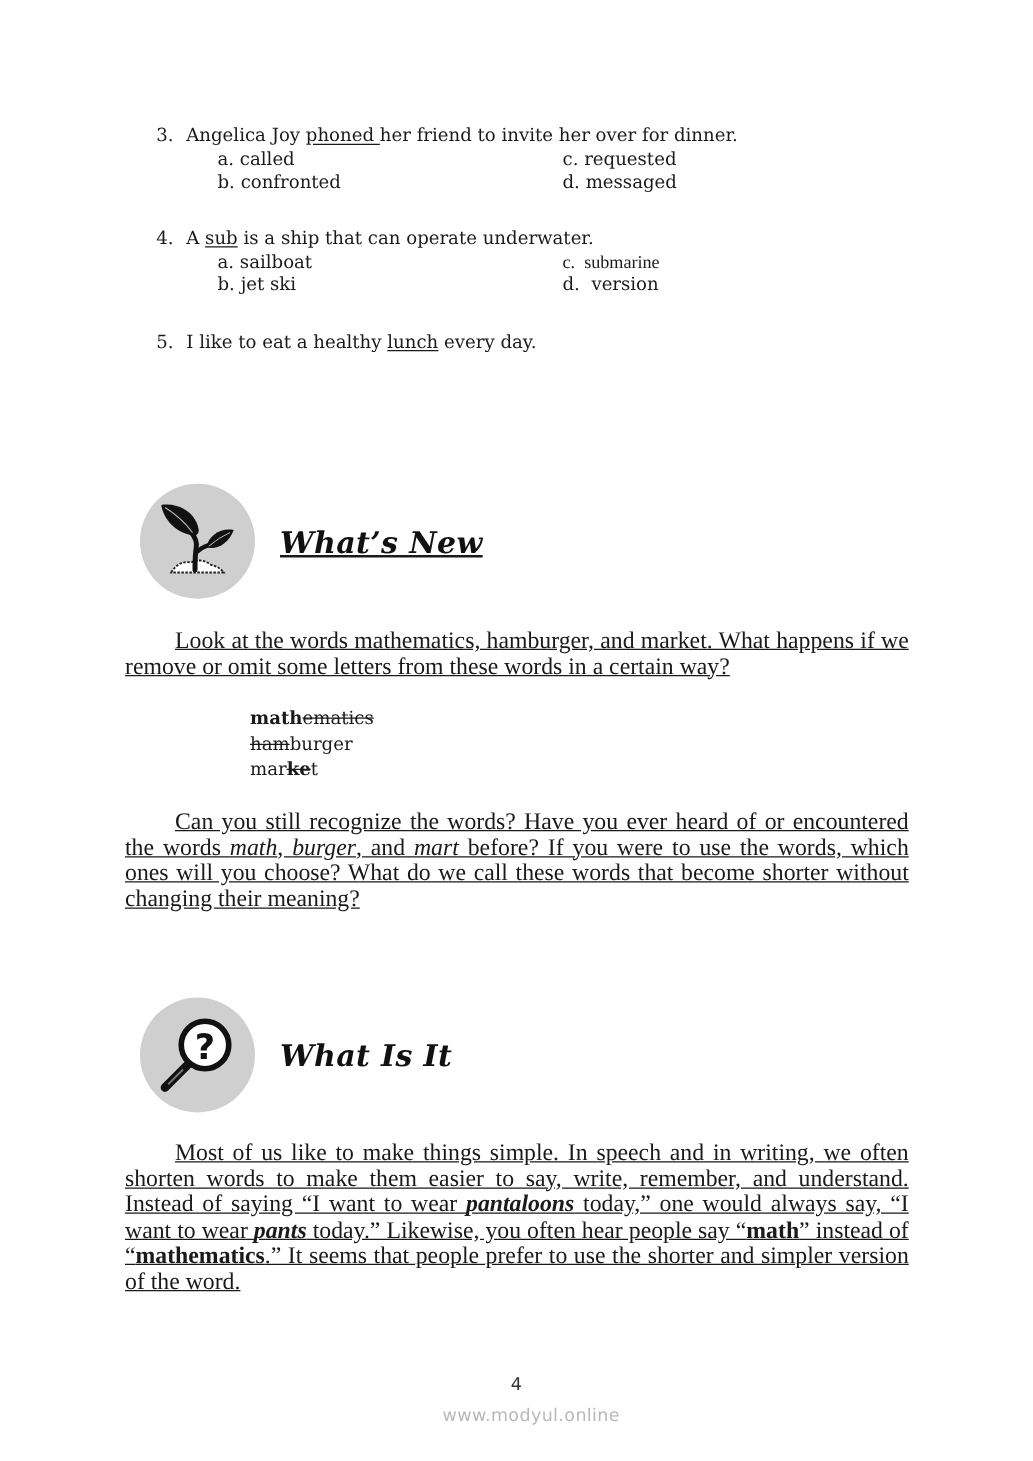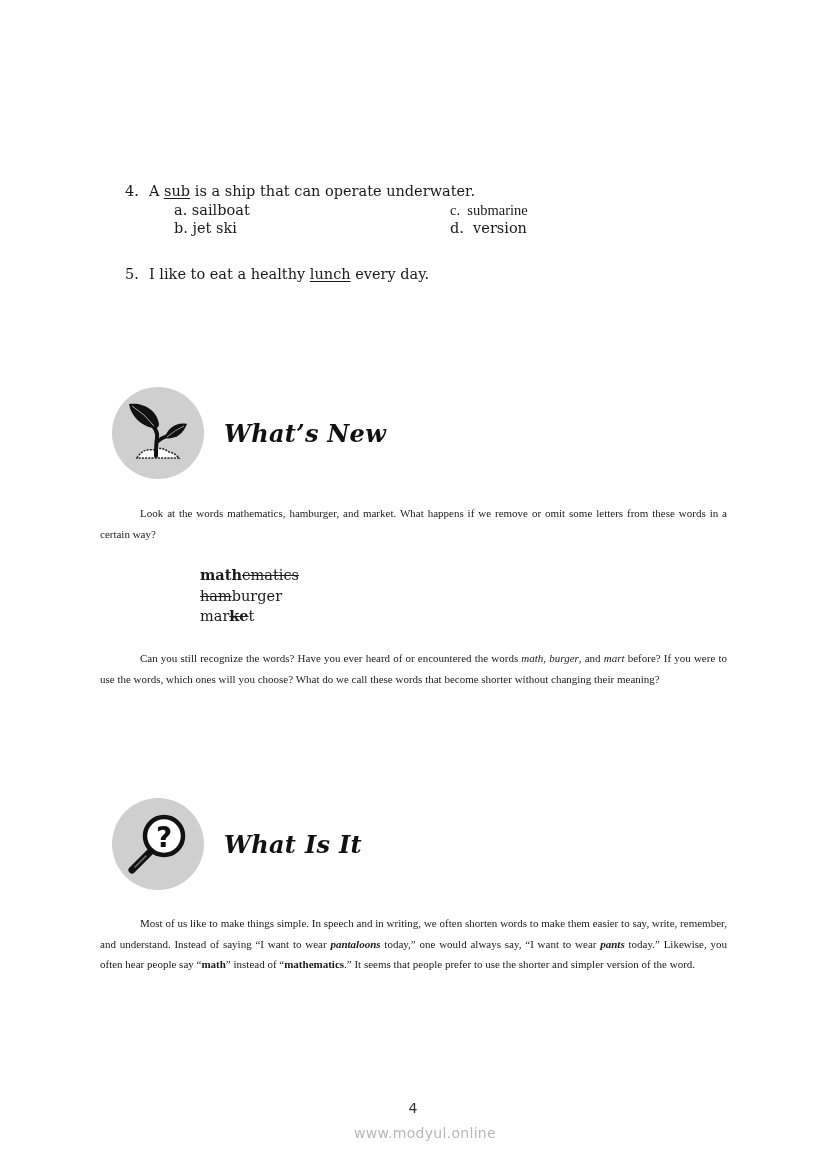--- a/index.html
+++ b/index.html
@@ -29,22 +29,22 @@
       display: flex; align-items: center; justify-content: center;
     }
     .sec .title {
       margin-left: 20px; font-size: 24px; font-weight: bold; font-style: italic;
       font-family: "DejaVu Serif", serif; letter-spacing: 0.3px; color: #111;
     }
 
     
     .para {
       position: absolute; left: 100px; width: 627px;
-      font-family: "Liberation Serif", serif; font-size: 11px; line-height: 20.6px;
-      text-align: justify; color: #1a1a1a;
+      font-family: "Liberation Serif", serif; font-size: 19px; line-height: 20.6px;
+      text-align: justify; color: #1a1a1a; text-decoration: underline;
     }
     .para .indent { display: inline-block; width: 40px; }
     .para i { font-style: italic; }
     .para b { font-weight: bold; }
     .para .bi { font-weight: bold; font-style: italic; }
 
     .words {
       position: absolute; left: 200px; top: 565px;
       font-family: "DejaVu Serif", serif; font-size: 14.5px; line-height: 20.5px;
     }
@@ -59,40 +59,51 @@
     .watermark {
       position: absolute; top: 1125px; left: 0; width: 826px; text-align: center;
       font-family: "DejaVu Sans", sans-serif; font-size: 14px; color: #b8b8b8; letter-spacing: 0.3px; margin-left: 12px;
     }
   </style>
 </head>
 <body>
 
 <div class="page">
 
+  <div class="q" style="top:100px;">
+    <div class="stem">
+      <span class="num">3.</span><span>Angelica Joy </span><u>phoned </u><span>her friend to invite her over for dinner.</span>
+    </div>
+    <div class="opts">
+      <span class="opt a">a. called</span>
+      <span class="opt b">b. confronted</span>
+      <span class="opt c">c. requested</span>
+      <span class="opt d">d. messaged</span>
+    </div>
+  </div>
 
   <div class="q" style="top:182px;">
     <div class="stem">
       <span class="num">4.</span><span>A </span><u>sub</u><span> is a ship that can operate underwater.</span>
     </div>
     <div class="opts">
       <span class="opt a">a. sailboat</span>
       <span class="opt b">b. jet ski</span>
       <span class="opt c" style="white-space:pre;font-family:Liberation Serif, serif;">c.  submarine</span>
       <span class="opt d" style="white-space:pre;">d.  version</span>
     </div>
   </div>
 
   <div class="q" style="top:265px;">
     <div class="stem">
       <span class="num">5.</span><span>I like to eat a healthy </span><u>lunch</u><span> every day.</span>
     </div>
   </div>
 
-  <div class="sec" style="top:387px;">
+  <div class="sec" style="top:387px;text-decoration:underline;">
     <div class="circle">
       <svg width="70" height="70" viewBox="0 0 70 70">
 
         <path d="M14 60 Q20 50 30 52 Q38 48 46 54 Q52 55 56 60 Z" fill="#ffffff" stroke="#222" stroke-width="1.5" stroke-dasharray="2,1.2"></path>
 
         <path d="M33 58 Q33 46 34 40 Q35 34 30 28" fill="none" stroke="#111" stroke-width="4" stroke-linecap="round"></path>
         <path d="M34 44 Q38 40 44 38" fill="none" stroke="#111" stroke-width="3.5" stroke-linecap="round"></path>
 
         <path d="M30 30 C18 28 8 18 6 6 C20 4 34 12 36 26 C36 30 33 31 30 30 Z" fill="#111"></path>
         <path d="M9 8 Q22 16 31 28" fill="none" stroke="#bbb" stroke-width="0.9"></path>

